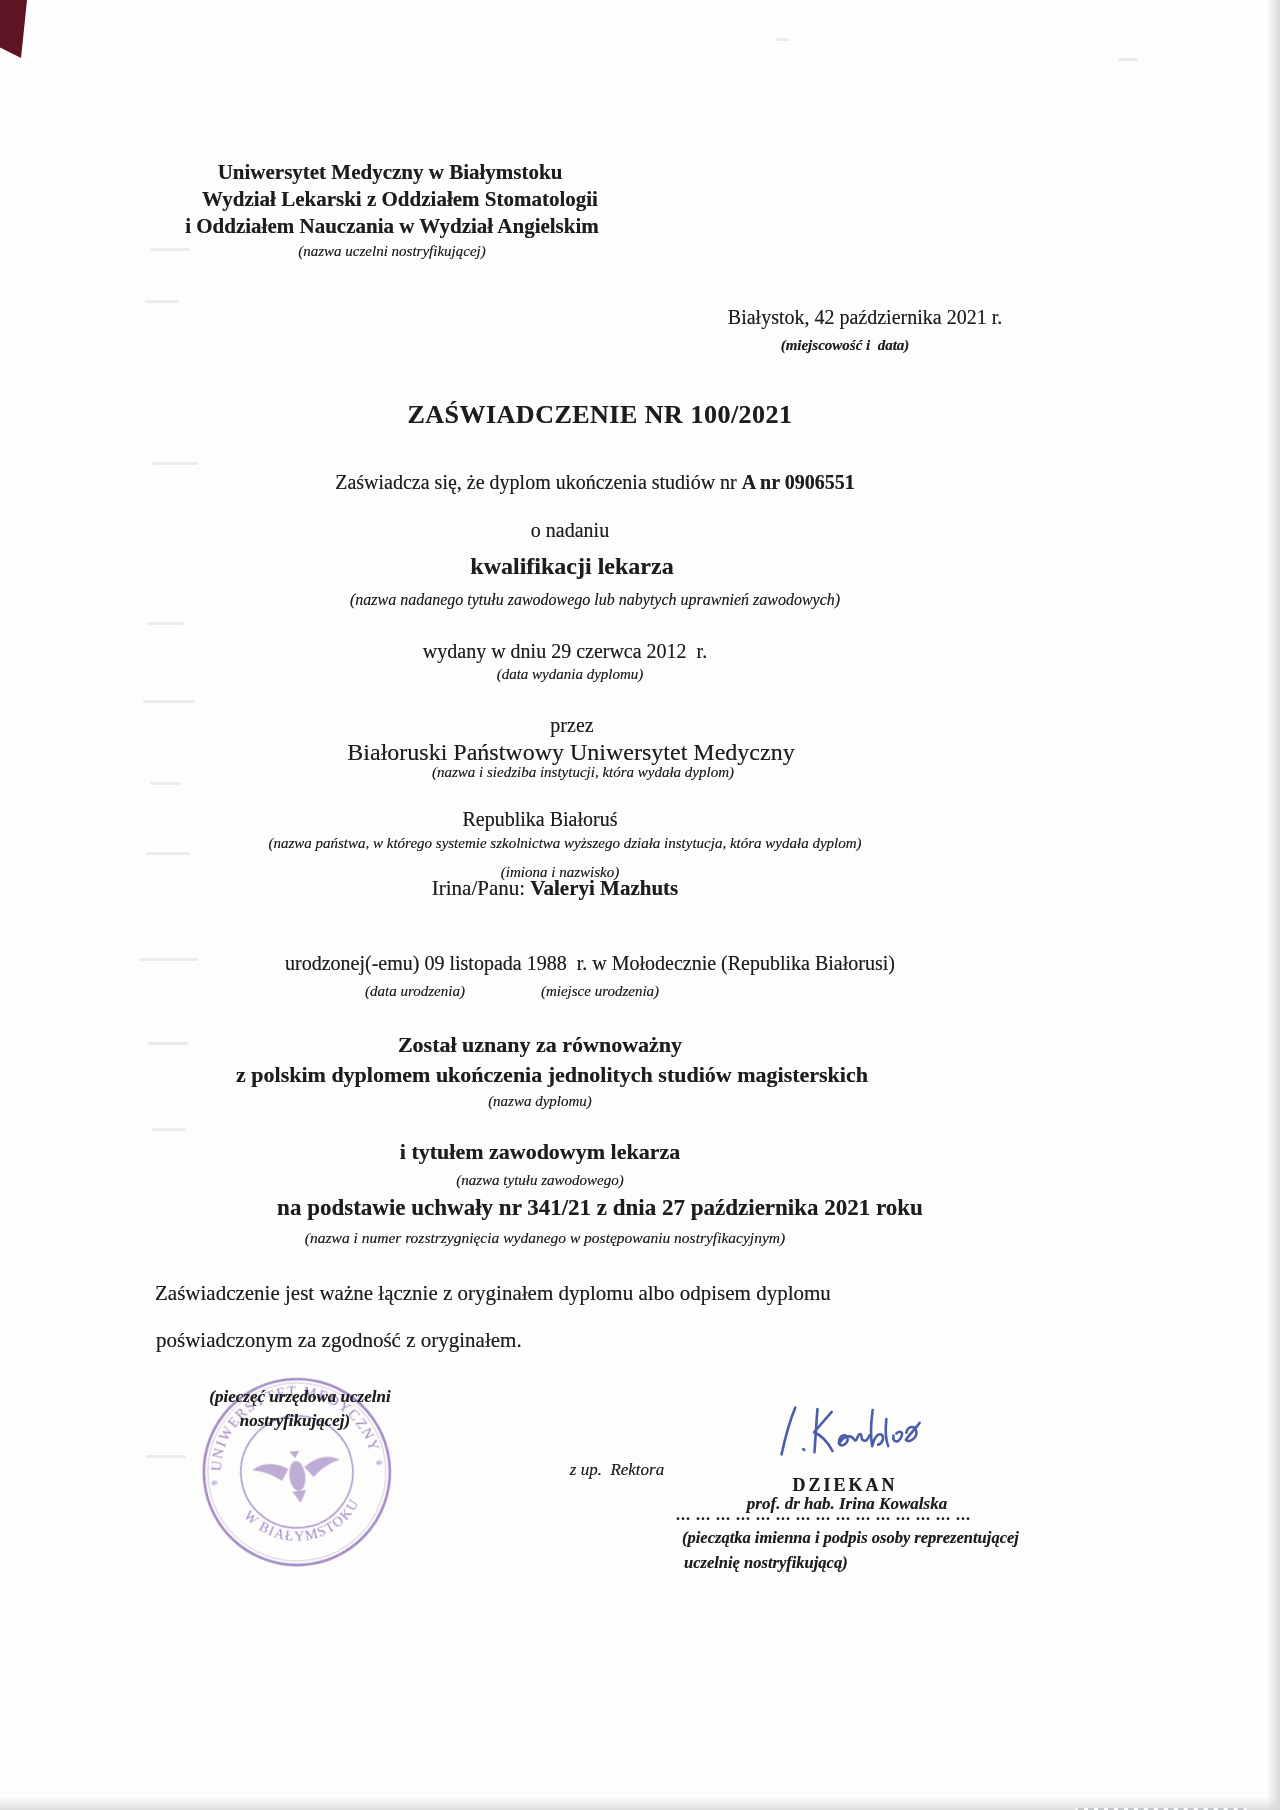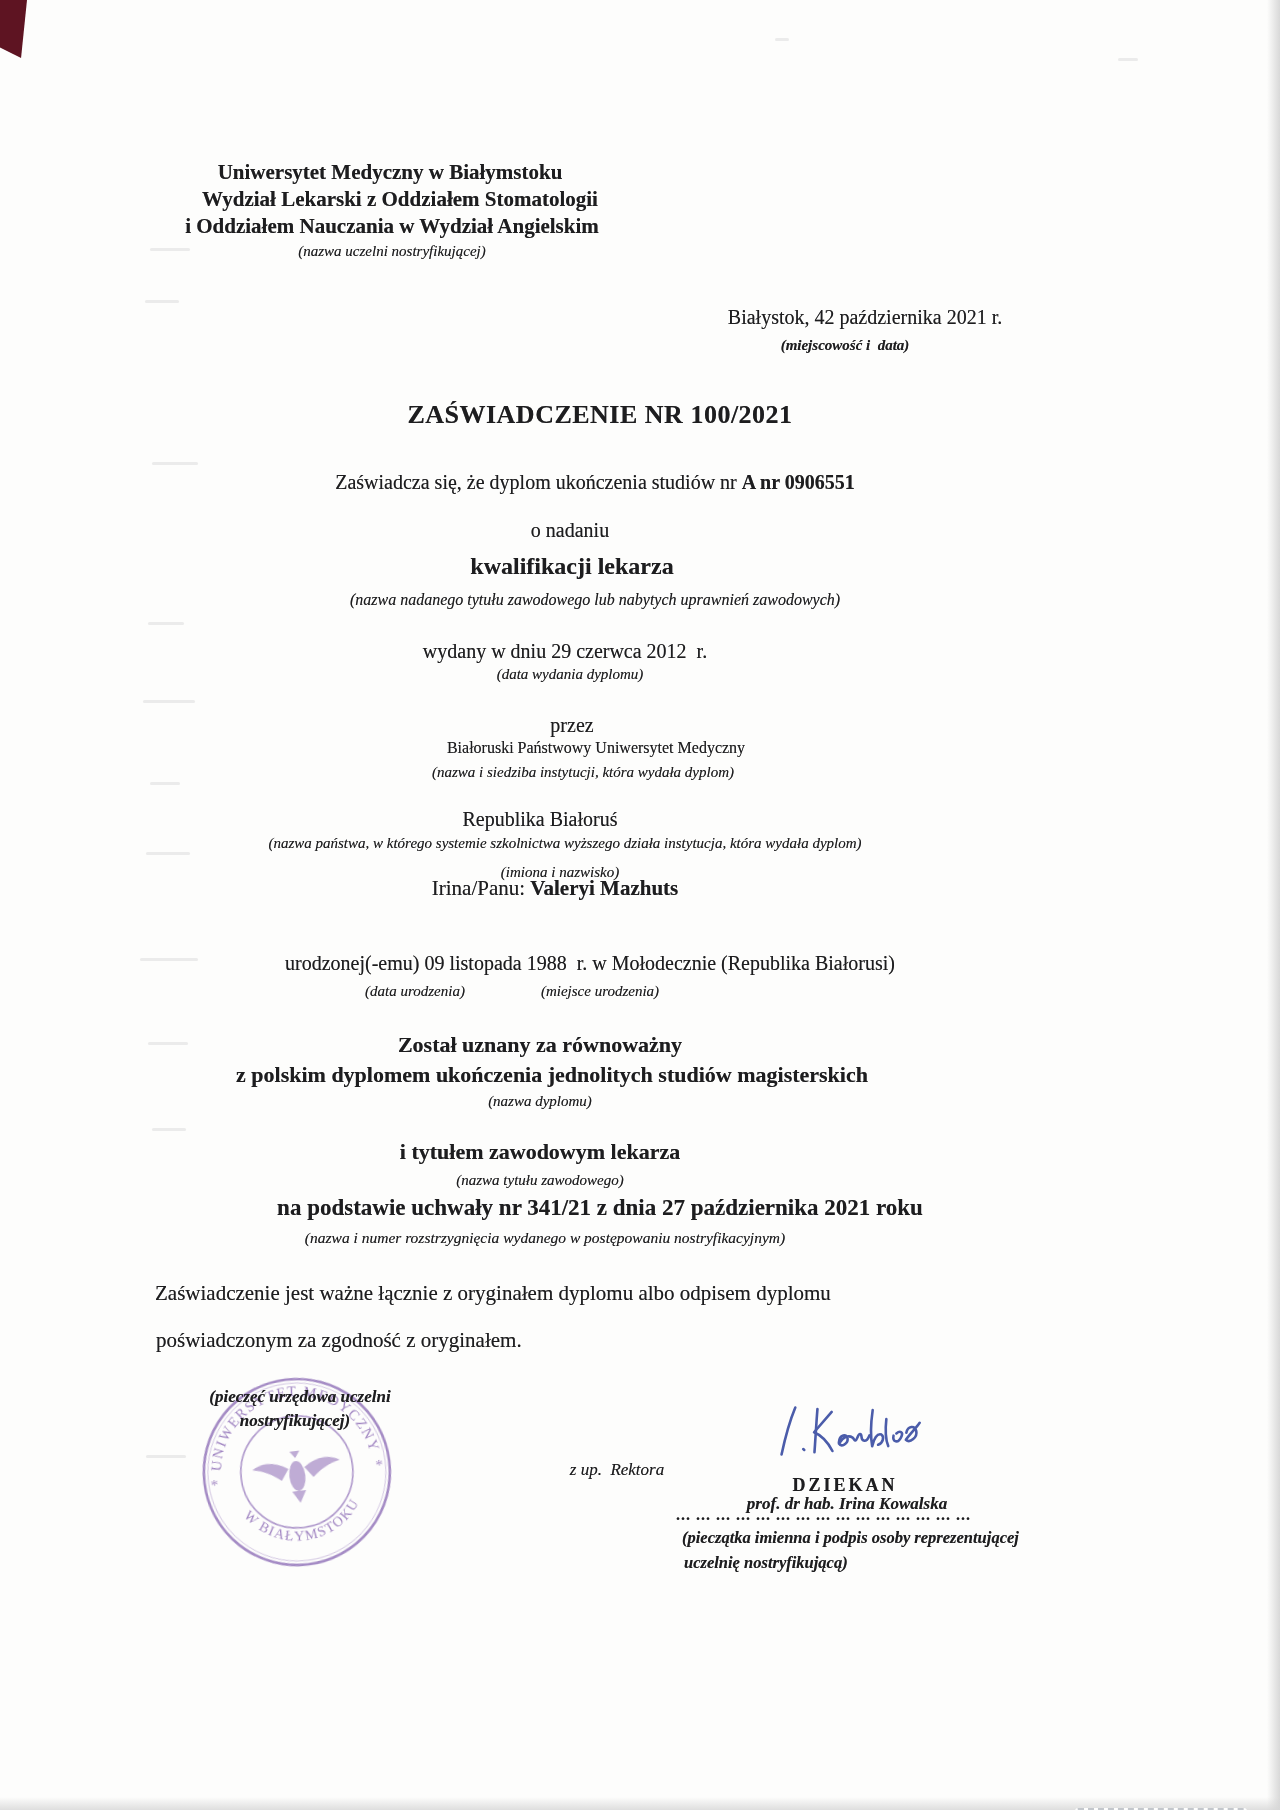--- a/index.html
+++ b/index.html
@@ -73,21 +73,21 @@
   <div class="ln c" style="left:595px;top:471px;font-size:20px;"><span>Zaświadcza się, że dyplom ukończenia studiów nr </span><span class="b">A nr 0906551</span></div>
 
   <div class="ln c" style="left:570px;top:519px;font-size:20px;">o nadaniu</div>
   <div class="ln c b" style="left:572px;top:553px;font-size:24px;">kwalifikacji lekarza</div>
   <div class="ln c cap" style="left:595px;top:591px;font-size:16px;">(nazwa nadanego tytułu zawodowego lub nabytych uprawnień zawodowych)</div>
 
   <div class="ln c" style="left:565px;top:640px;font-size:20px;">wydany w dniu 29 czerwca 2012  r.</div>
   <div class="ln c cap" style="left:570px;top:666px;font-size:15px;">(data wydania dyplomu)</div>
 
   <div class="ln c" style="left:572px;top:714px;font-size:20px;">przez</div>
-  <div class="ln c" style="left:596px;top:739px;font-size:16px;">Białoruski Państwowy Uniwersytet Medyczny</div>
+  <div class="ln c" style="left:571px;top:739px;font-size:24px;">Białoruski Państwowy Uniwersytet Medyczny</div>
   <div class="ln c cap" style="left:583px;top:764px;font-size:15px;">(nazwa i siedziba instytucji, która wydała dyplom)</div>
 
   <div class="ln c" style="left:540px;top:808px;font-size:20px;">Republika Białoruś</div>
   <div class="ln c cap" style="left:565px;top:835px;font-size:15px;">(nazwa państwa, w którego systemie szkolnictwa wyższego działa instytucja, która wydała dyplom)</div>
 
   <div class="ln c" style="left:555px;top:876px;font-size:21px;"><span>Irina/Panu: </span><span class="b">Valeryi Mazhuts</span></div>
   <div class="ln c cap" style="left:560px;top:864px;font-size:15px;">(imiona i nazwisko)</div>
 
   <div class="ln c" style="left:590px;top:952px;font-size:20px;">urodzonej(-emu) 09 listopada 1988  r. w Mołodecznie (Republika Białorusi)</div>
   <div class="ln c cap" style="left:415px;top:983px;font-size:15px;">(data urodzenia)</div>

